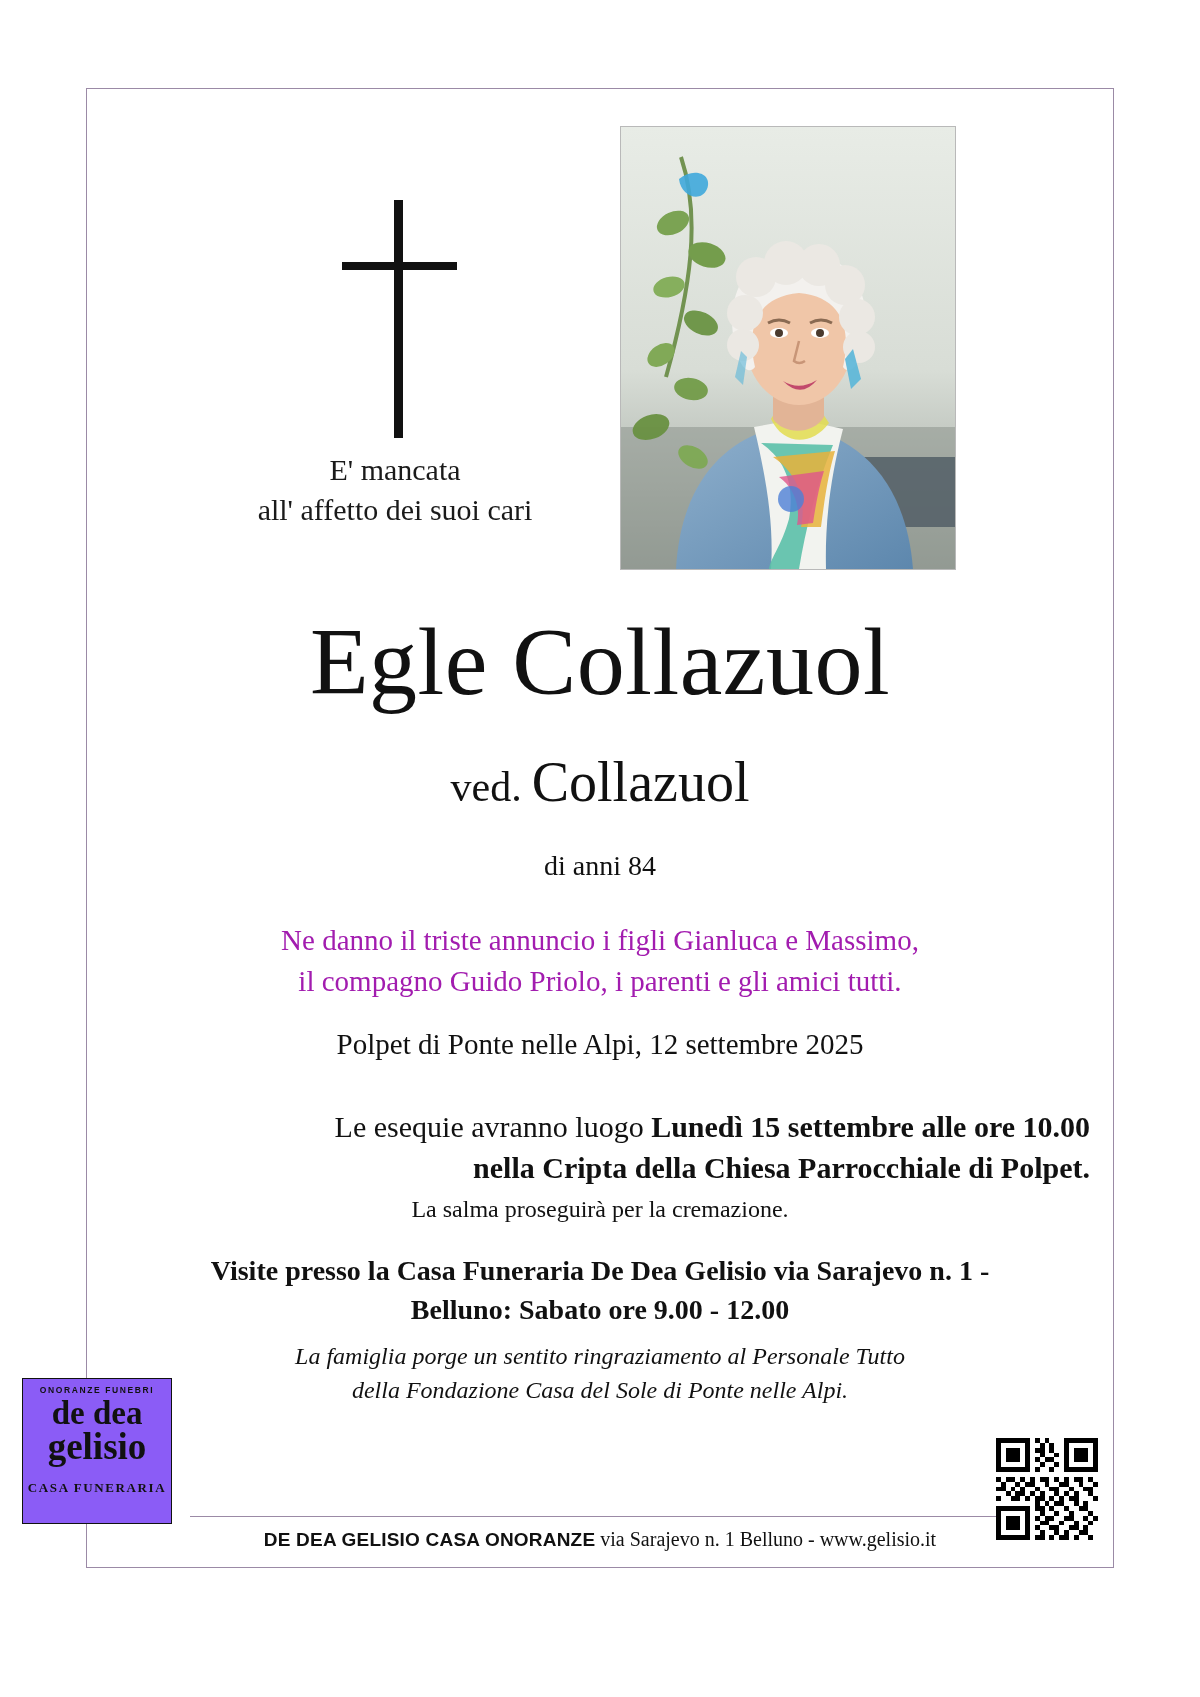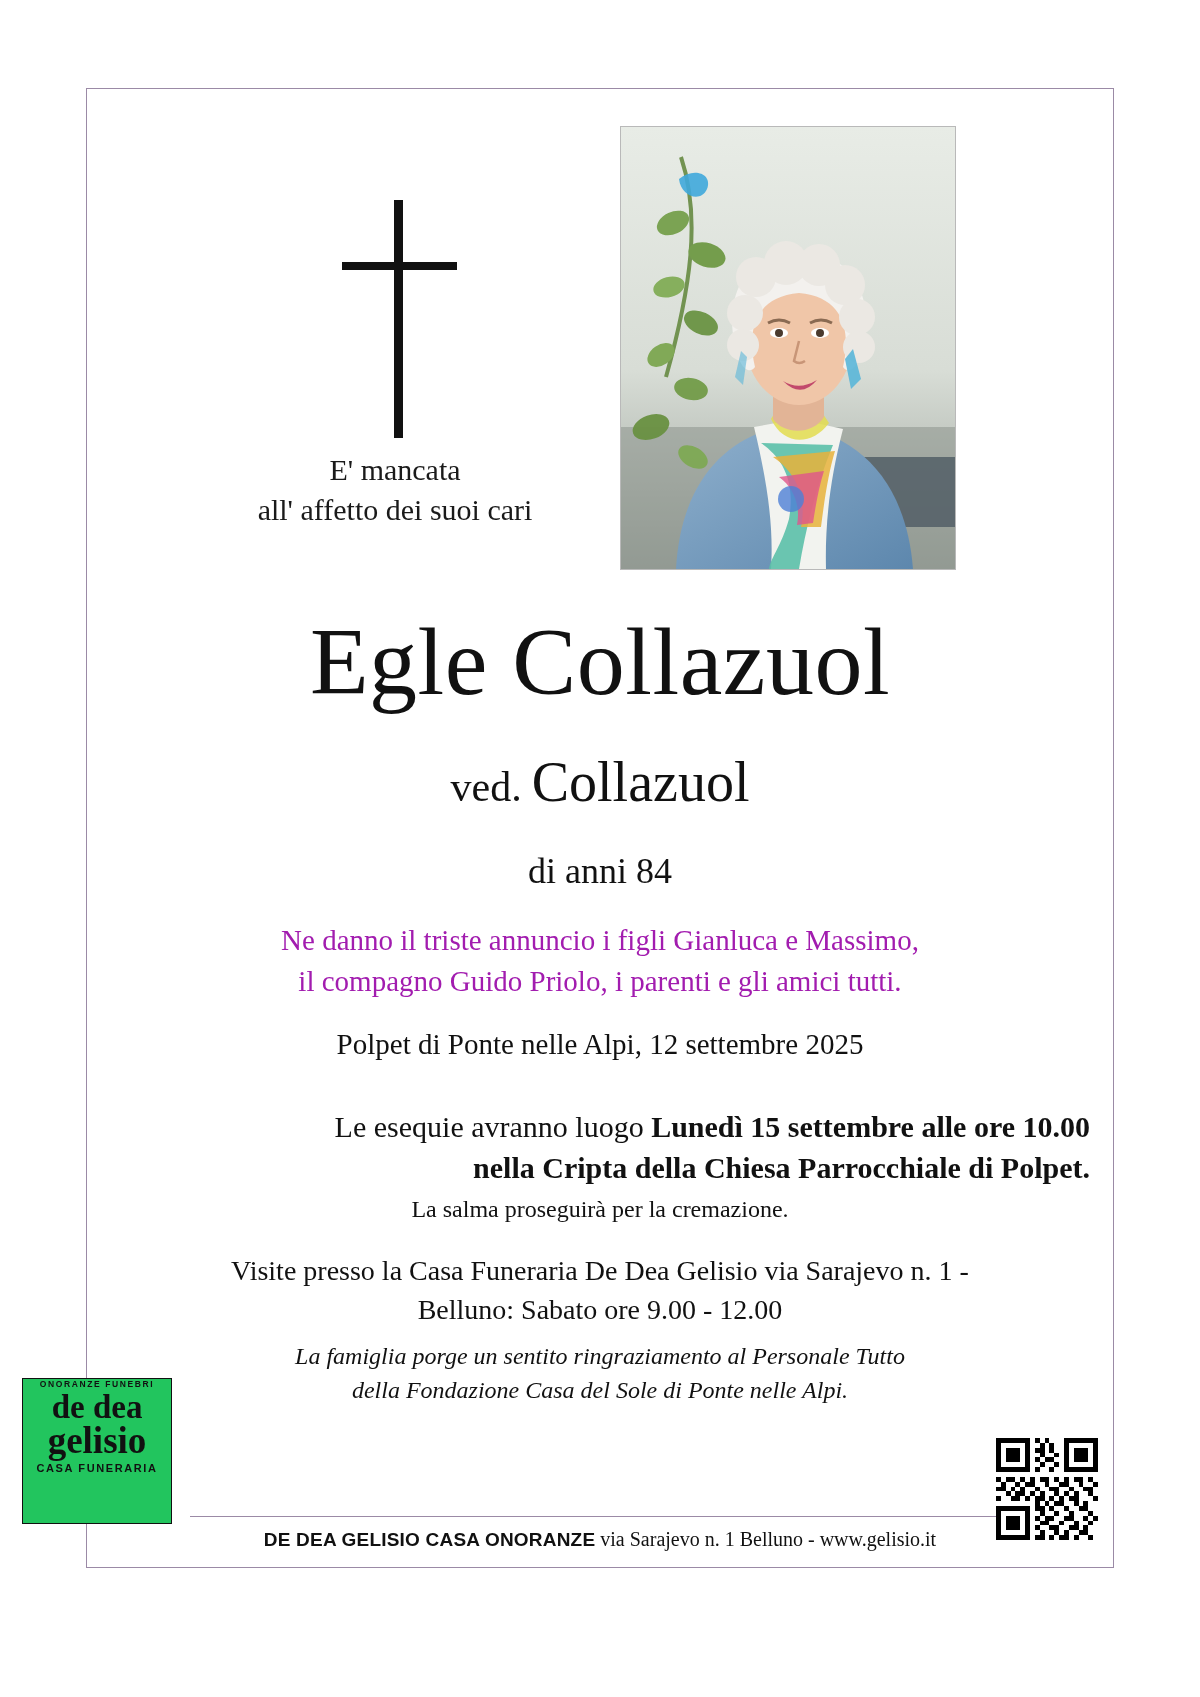--- a/index.html
+++ b/index.html
@@ -106,21 +106,21 @@
   }
   .ved-line .ved { font-size: 42px; }
   .ved-line .surname { font-size: 56px; margin-left: 10px; }
 
   .age {
     position: absolute;
     left: 100px;
     top: 850px;
     width: 1000px;
     text-align: center;
-    font-size: 36px;
+    font-size: 28px;
     color: #111;
   }
 
   .announce {
     position: absolute;
     left: 120px;
     top: 920px;
     width: 960px;
     text-align: center;
     font-size: 29px;
@@ -161,21 +161,21 @@
     color: #111;
   }
 
   .visits {
     position: absolute;
     left: 110px;
     top: 1252px;
     width: 980px;
     text-align: center;
     font-size: 28px;
-    font-weight: normal;
+    font-weight: bold;
     line-height: 1.38;
     color: #111;
   }
 
   .thanks {
     position: absolute;
     left: 120px;
     top: 1340px;
     width: 960px;
     text-align: center;
@@ -187,23 +187,23 @@
 
   
   .logo {
     position: absolute;
     left: 22px;
     top: 1378px;
     width: 150px;
     height: 146px;
     border: 1.5px solid #111;
     box-sizing: border-box;
-    background: #22c55e;
-    text-align: center;
-    padding-top: 0;
+    background: #8b5cf6;
+    text-align: center;
+    padding-top: 6px;
   }
   .logo .top-line {
     font-family: "Liberation Sans", sans-serif;
     font-size: 8.5px;
     letter-spacing: 1.6px;
     font-weight: bold;
     color: #111;
   }
   .logo .l1 {
     font-family: "Liberation Serif", serif;
@@ -214,25 +214,25 @@
     color: #111;
   }
   .logo .l2 {
     font-family: "Liberation Serif", serif;
     font-size: 37px;
     font-weight: bold;
     line-height: 0.95;
     color: #111;
   }
   .logo .bottom-line {
-    font-family: Liberation Sans, sans-serif;
-    font-size: 11px;
+    font-family: Liberation Serif, serif;
+    font-size: 13px;
     letter-spacing: 1.6px;
     font-weight: bold;
-    margin-top: 4px;
+    margin-top: 16px;
     color: #111;
   }
 
   
   .footer-rule {
     position: absolute;
     left: 190px;
     top: 1516px;
     width: 900px;
     height: 1px;

